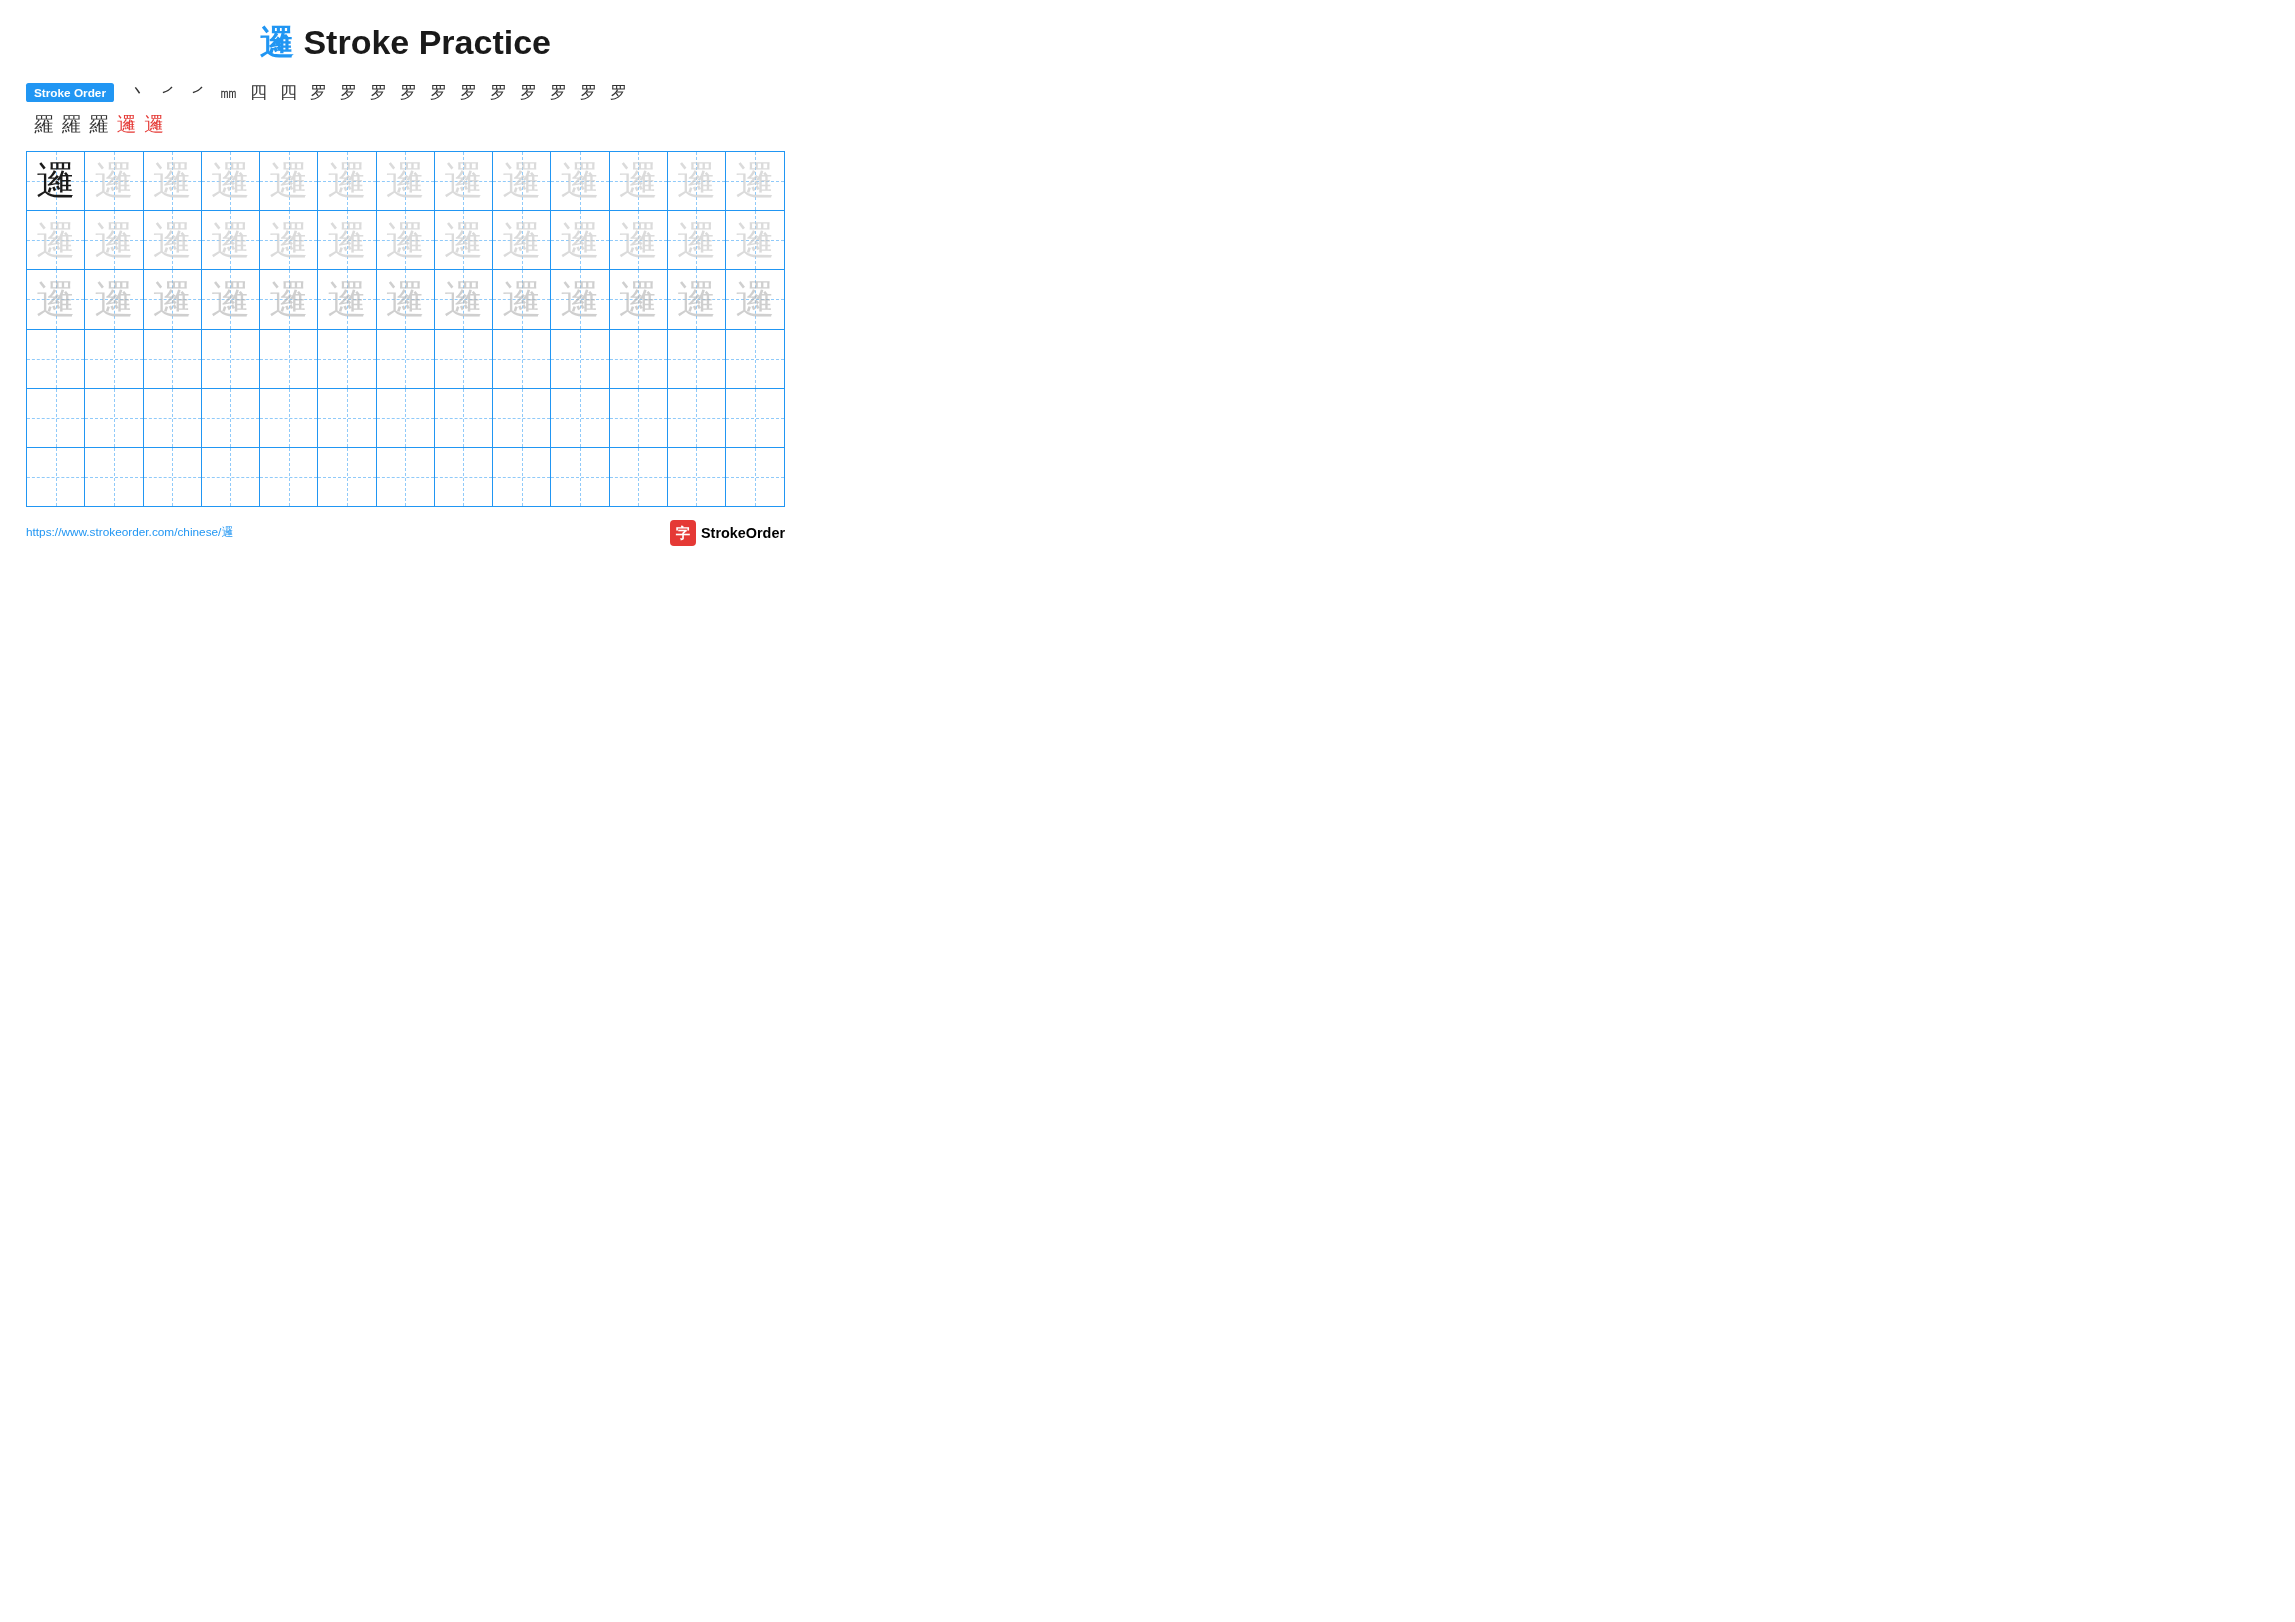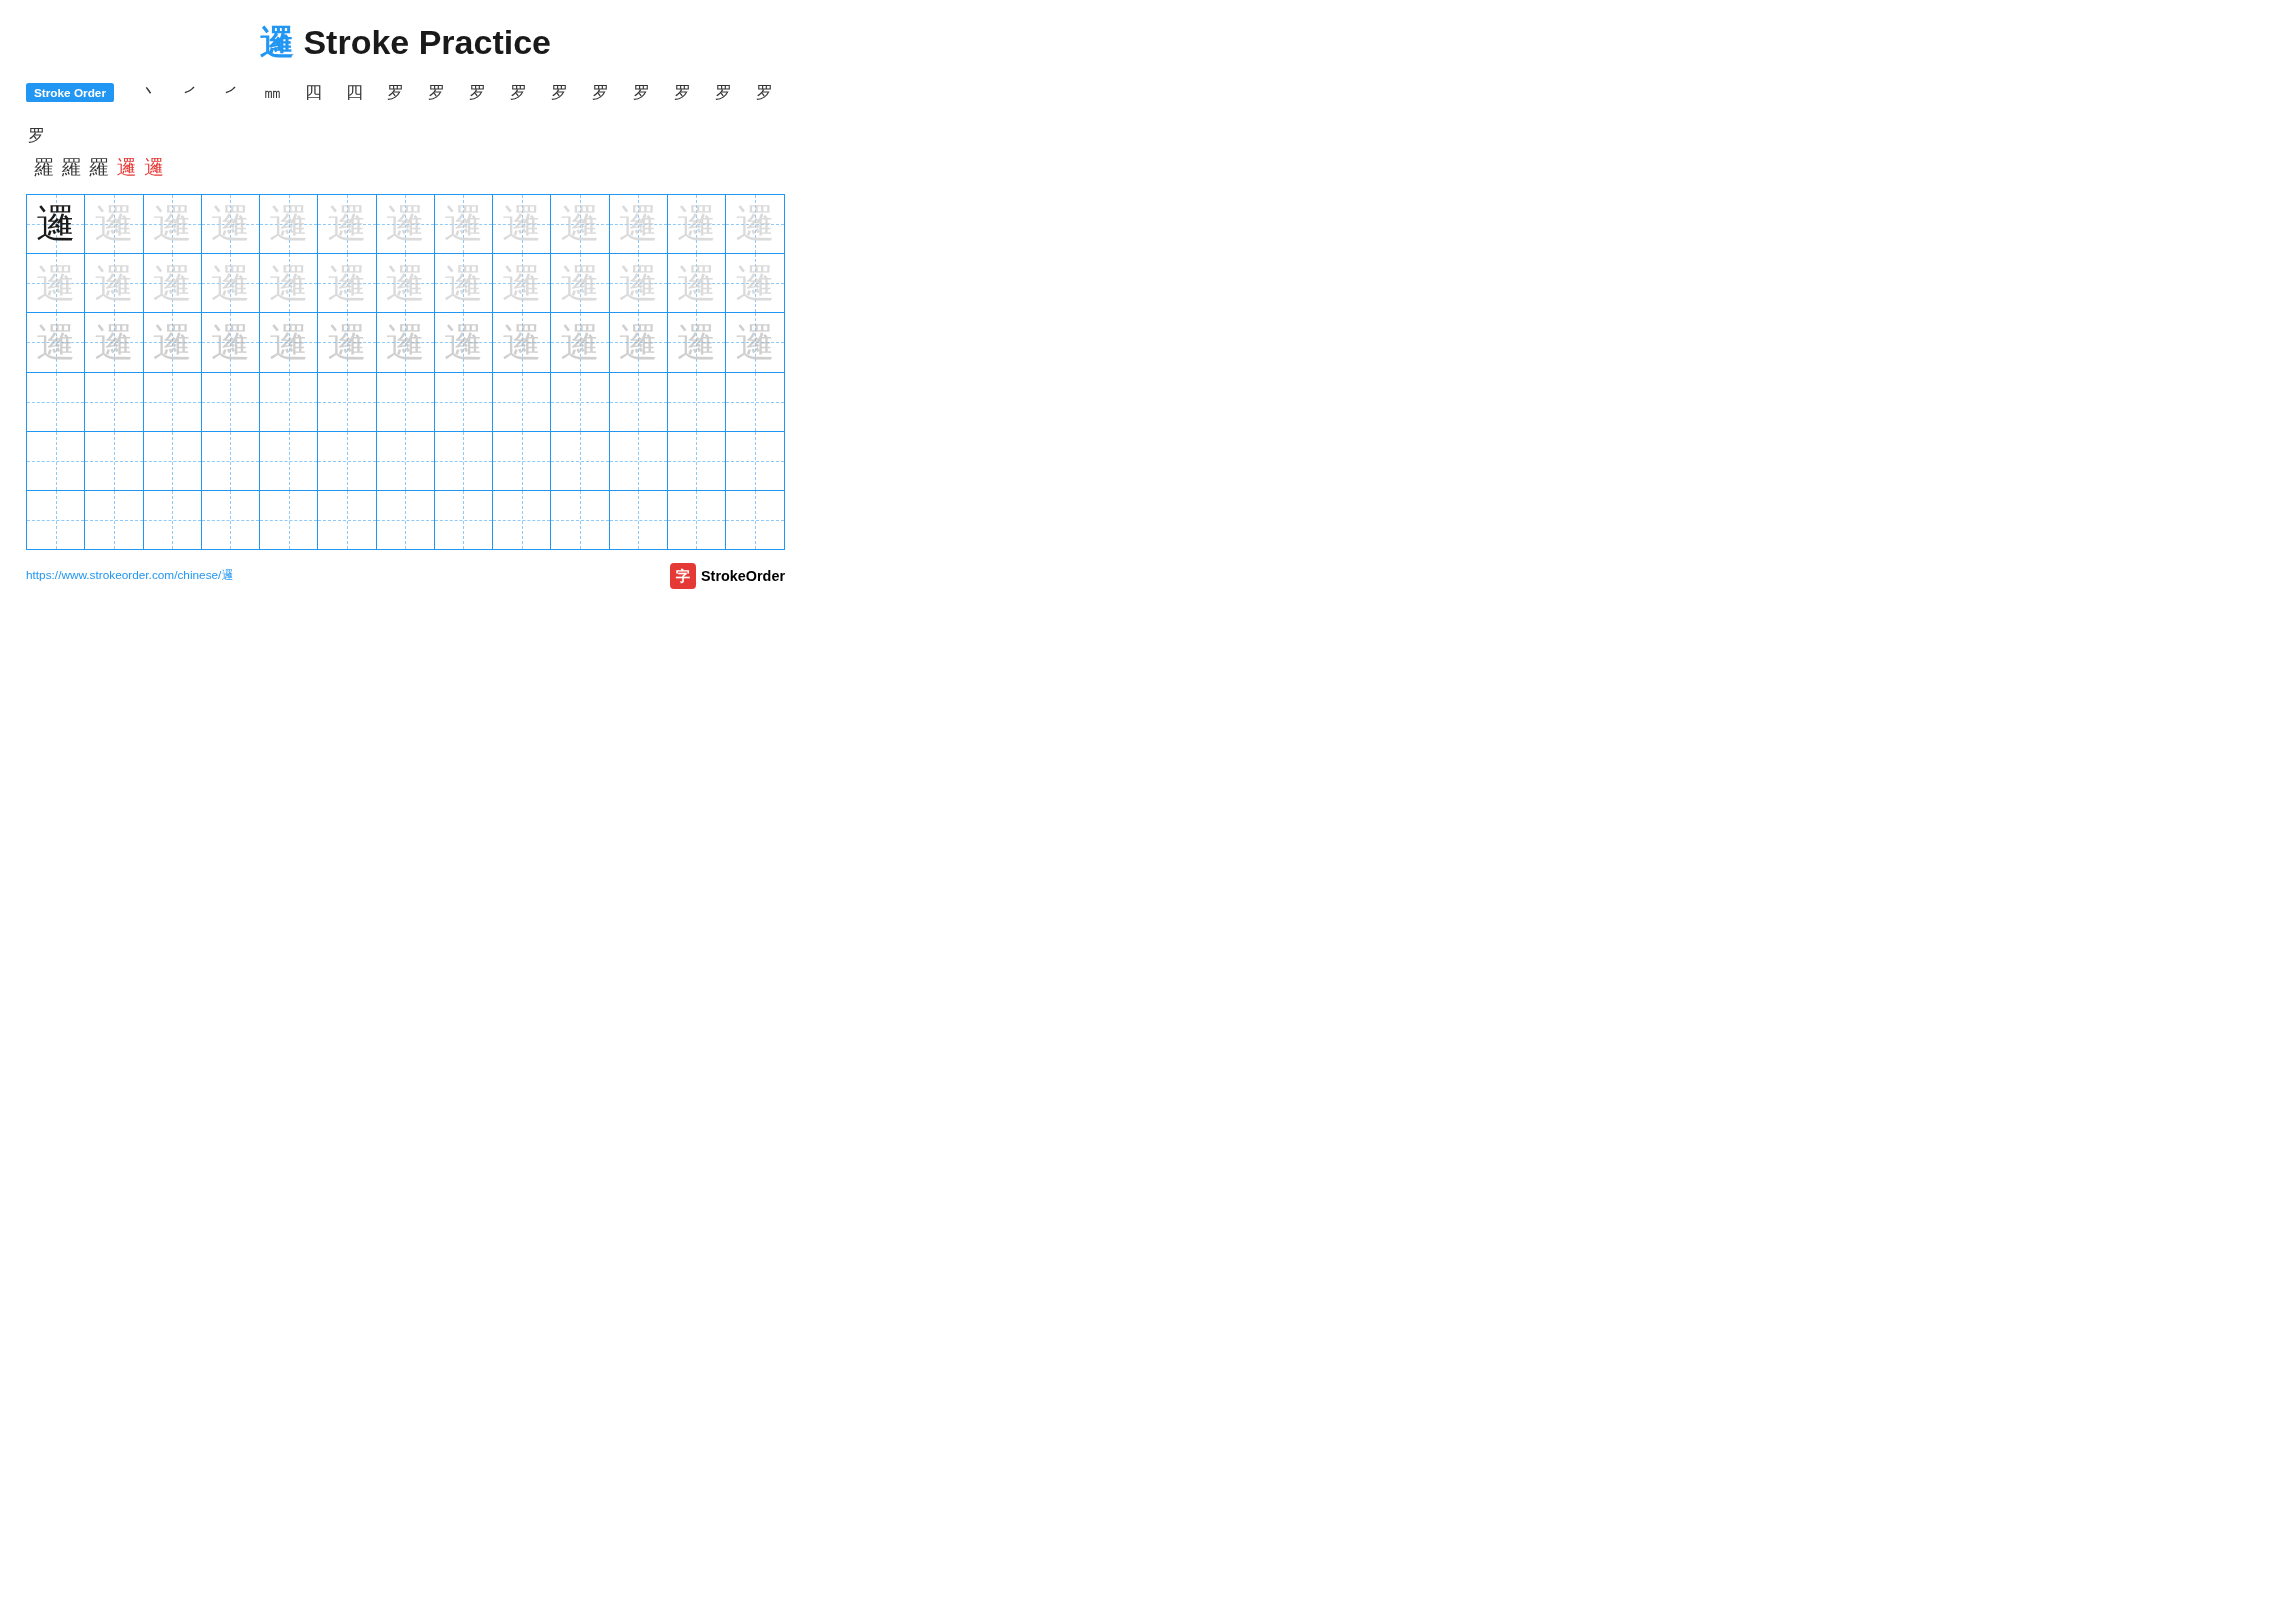--- a/index.html
+++ b/index.html
@@ -26,21 +26,21 @@
     .title-text {
       color: #1a1a1a;
     }
 
     
     .stroke-order-section {
       display: flex;
       align-items: center;
       flex-wrap: wrap;
       margin-bottom: 6.5px;
-      gap: 20px;
+      gap: 9px;
     }
     .stroke-order-badge {
       background: #2196F3;
       color: white;
       padding: 2.6px 7.9px;
       border-radius: 2.6px;
       font-size: 11.8px;
       font-weight: bold;
       font-family: Arial, sans-serif;
       margin-right: 5.2px;

